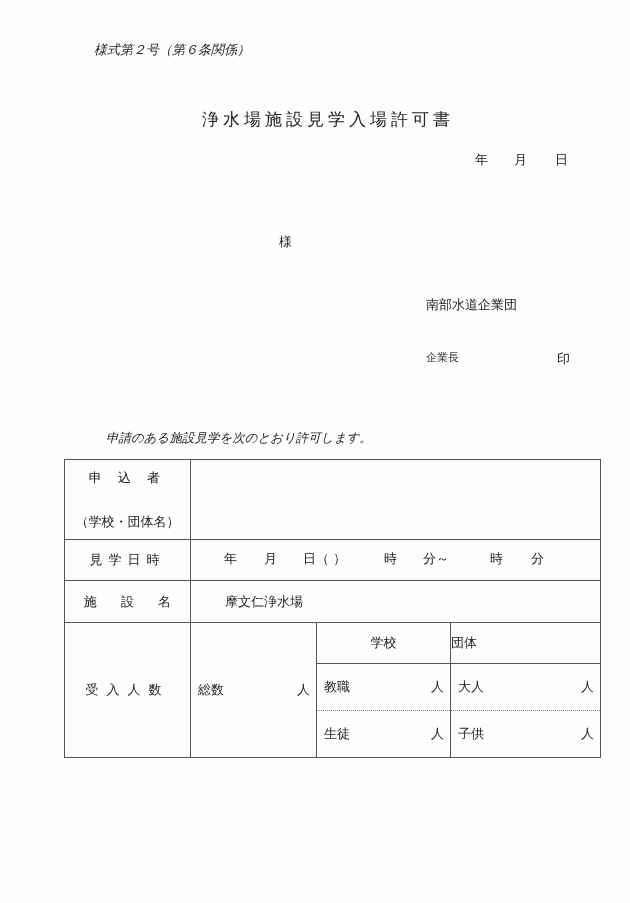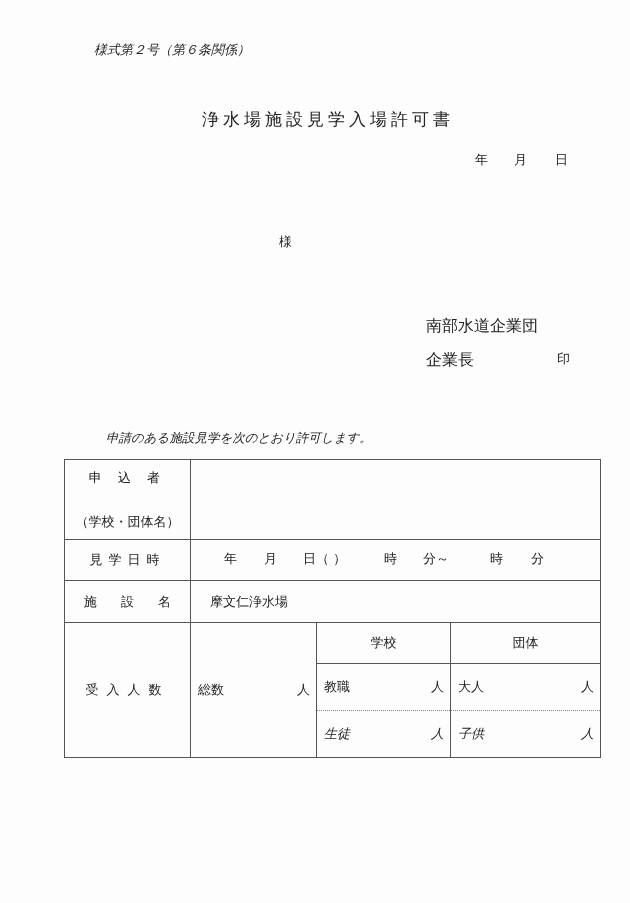--- a/index.html
+++ b/index.html
@@ -5,32 +5,32 @@
   html, body { margin:0; padding:0; }
   body {
     width:630px; height:903px; background:#fdfdfd; position:relative; overflow:hidden;
     font-family: "DejaVu Serif", "Liberation Serif", serif; color:#222;
   }
   .abs { position:absolute; white-space:nowrap; }
   .form-no { left:94px; top:41px; font-size:13px;font-style:italic; }
   .title { left:0; width:626px; top:108px; text-align:center; font-size:17px; letter-spacing:4px; padding-left:30px; box-sizing:border-box; }
   .date { top:151px; font-size:13px; }
   .sama { left:279px; top:233px; font-size:13px; }
-  .org { left:426px; top:316px; font-size:16px; }
-  .chief { left:426px; top:350px; font-size:16px; }
+  .org { left:426px; top:296px; font-size:13px; }
+  .chief { left:426px; top:350px; font-size:11px; }
   .seal { left:557px; top:350px; font-size:13px; }
   .lead { left:106px; top:430px; font-size:12.5px;font-style:italic; }
   table.form {
     position:absolute; left:64px; top:459px; border-collapse:collapse;
     font-size:13px;
   }
   table.form td { border:1px solid #555; padding:0; box-sizing:border-box; }
   .lbl { text-align:center; letter-spacing:6px; }
   .cell-flex { display:flex; justify-content:space-between; align-items:flex-start; padding:0 6px 0 7px; }
-  .dotted-top { border-top:1px dotted #888 !important;font-style:italic; }
+  .dotted-top { border-top:1px dotted #888 !important; }
   .dotted-bottom { border-bottom:1px dotted #888 !important; }
 </style>
 </head>
 <body>
 
 <div class="abs form-no">様式第２号（第６条関係）</div>
 <div class="abs title">浄水場施設見学入場許可書</div>
 
 <div class="abs date" style="left:475px">年</div>
 <div class="abs date" style="left:514px">月</div>
@@ -67,32 +67,32 @@
         <span class="abs" style="left:112px">日（ ）</span>
         <span class="abs" style="left:193px">時</span>
         <span class="abs" style="left:232px">分～</span>
         <span class="abs" style="left:299px">時</span>
         <span class="abs" style="left:340px">分</span>
       </div>
     </td>
   </tr>
   <tr style="height:42px">
     <td class="lbl" style="letter-spacing:10px; padding-left:10px">施 設 名</td>
-    <td colspan="3" style="padding-left:19px">摩文仁浄水場</td>
+    <td colspan="3" style="padding-left:34px">摩文仁浄水場</td>
   </tr>
   <tr style="height:41px">
     <td rowspan="3" class="lbl" style="letter-spacing:8px">受入人数</td>
     <td rowspan="3">
       <div class="cell-flex" style="padding-right:6px">
         <span>総数</span>
         <span>人</span>
       </div>
     </td>
     <td style="text-align:center">学校</td>
-    <td style="text-align:center">団体</td>
+    <td style="text-align:left">団体</td>
   </tr>
   <tr style="height:47px">
     <td class="dotted-bottom">
       <div class="cell-flex">
         <span>教職</span>
         <span>人</span>
       </div>
     </td>
     <td class="dotted-bottom">
       <div class="cell-flex">

